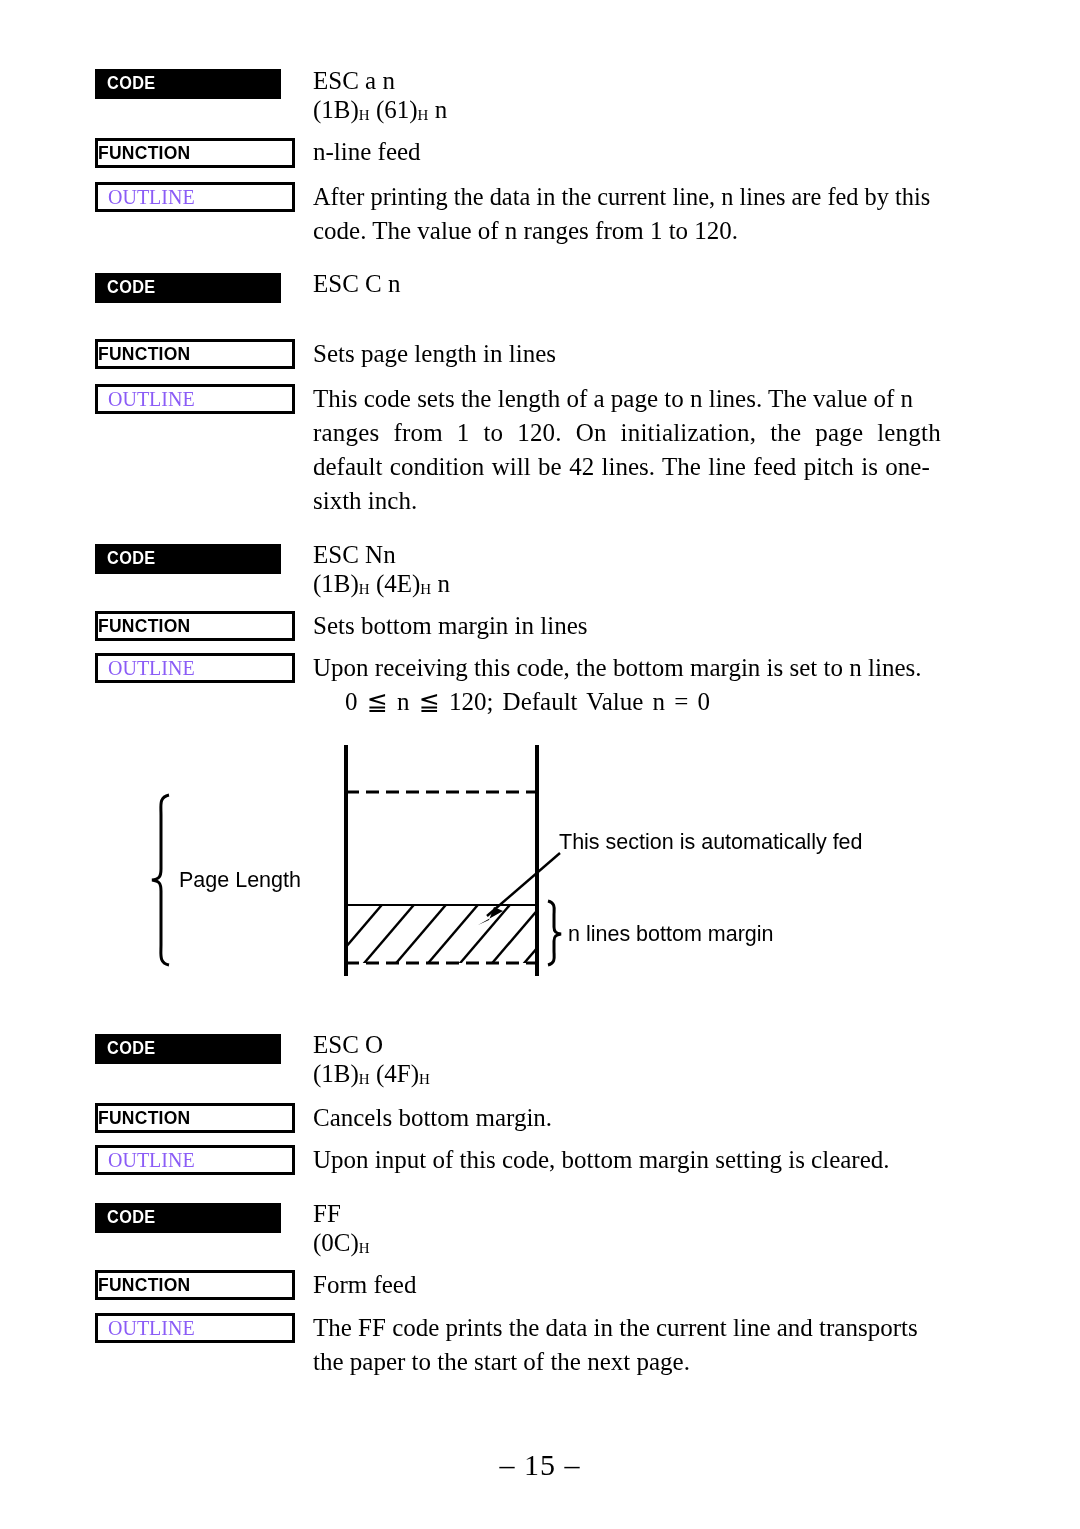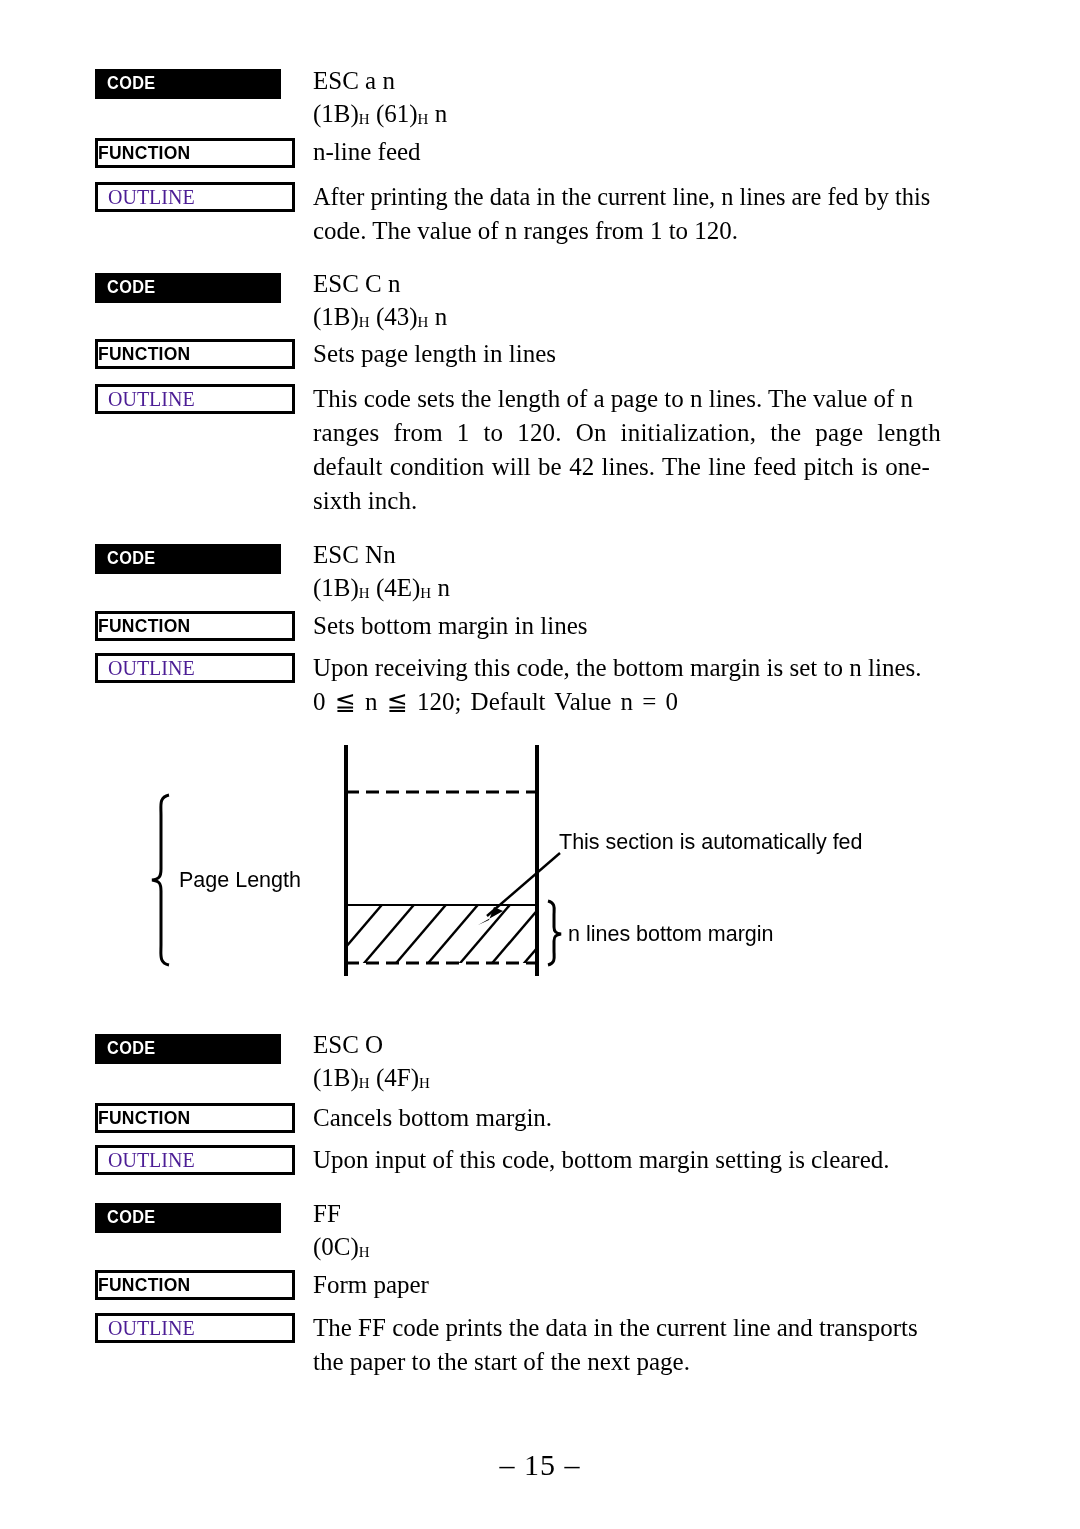--- a/index.html
+++ b/index.html
@@ -55,21 +55,21 @@
     color: #000000;
     border: 3px solid #000000;
     font-family: "Liberation Sans", "DejaVu Sans", sans-serif;
     font-weight: bold;
     font-size: 19px;
     letter-spacing: 0.3px;
     line-height: 24px;
   }
   .label-outline {
     background: #ffffff;
-    color: #4c1d95;
+    color: #8b5cf6;
     border: 3px solid #000000;
     font-family: "Liberation Serif", "DejaVu Serif", serif;
     font-weight: normal;
     font-size: 20px;
     padding-left: 10px;
     line-height: 24px;
   }
   .label-function > span,
   .label-code > span {
     display: inline-block;
@@ -85,21 +85,21 @@
     font-size: 25px;
     line-height: 34px;
   }
 
   .code-mnemonic {
     font-size: 25px;
     line-height: 30px;
   }
   .code-hex {
     font-size: 25px;
-    line-height: 36px;
+    line-height: 28px;
   }
   .hsub {
     font-size: 15px;
     vertical-align: -2px;
     letter-spacing: 0;
   }
 
   .squeeze {
     display: inline-block;
     transform: scaleX(0.975);
@@ -165,23 +165,20 @@
     </div>
   </div>
 
   <div class="block" style="top:0px;">
 
     <div class="label-box label-code" style="top:273px;">
       <span>CODE</span>
     </div>
     <div class="text-col" style="top:269px;">
       <div class="code-mnemonic">ESC C n</div>
-      <div class="code-hex">
-        <span>(1B)</span><span class="hsub">H</span><span> (43)</span><span class="hsub">H</span><span> n</span>
-      </div>
     </div>
 
     <div class="label-box label-function" style="top:339px;">
       <span>FUNCTION</span>
     </div>
     <div class="text-col" style="top:337px;">Sets page length in lines</div>
 
     <div class="label-box label-outline" style="top:384px;">
       <span>OUTLINE</span>
     </div>
@@ -210,21 +207,21 @@
     <div class="label-box label-function" style="top:611px;">
       <span>FUNCTION</span>
     </div>
     <div class="text-col" style="top:609px;">Sets bottom margin in lines</div>
 
     <div class="label-box label-outline" style="top:653px;">
       <span>OUTLINE</span>
     </div>
     <div class="text-col" style="top:651px;">
       <div>Upon receiving this code, the bottom margin is set to n lines.</div>
-      <div style="word-spacing:3px;">0 ≦ n ≦ 120; Default Value n = 0</div>
+      <div style="word-spacing:3px;margin-left:32px;">0 ≦ n ≦ 120; Default Value n = 0</div>
     </div>
   </div>
 
   <div class="diagram">
     <svg width="1080" height="255" viewBox="0 0 1080 255" xmlns="http://www.w3.org/2000/svg">
       <defs>
         <clipPath id="hatchClip">
           <rect x="346" y="170" width="191" height="58"></rect>
         </clipPath>
       </defs>
@@ -306,21 +303,21 @@
     <div class="text-col" style="top:1199px;">
       <div class="code-mnemonic">FF</div>
       <div class="code-hex">
         <span>(0C)</span><span class="hsub">H</span><span></span><span class="hsub"></span><span></span>
       </div>
     </div>
 
     <div class="label-box label-function" style="top:1270px;">
       <span>FUNCTION</span>
     </div>
-    <div class="text-col" style="top:1268px;">Form paper</div>
+    <div class="text-col" style="top:1268px;">Form feed</div>
 
     <div class="label-box label-outline" style="top:1313px;">
       <span>OUTLINE</span>
     </div>
     <div class="text-col" style="top:1311px;">
       <div>The FF code prints the data in the current line and transports</div>
       <div>the paper to the start of the next page.</div>
     </div>
   </div>
 

